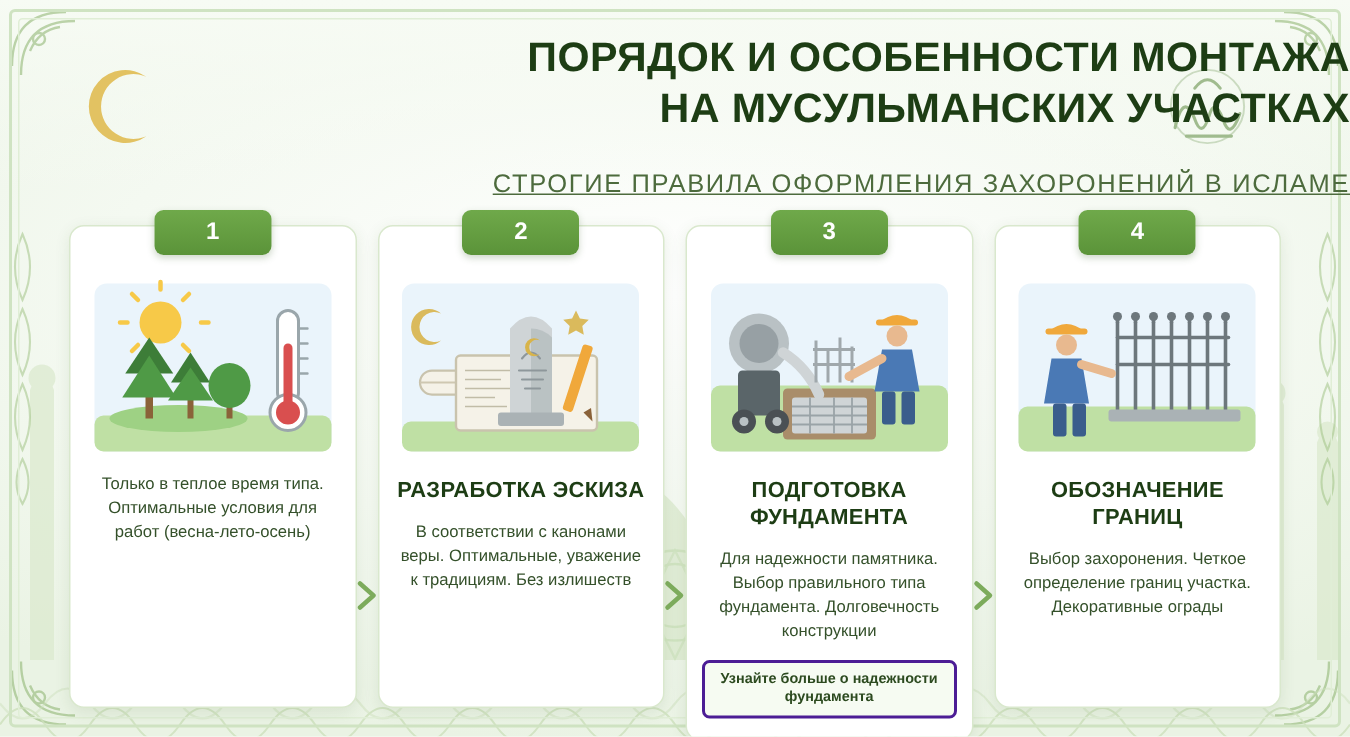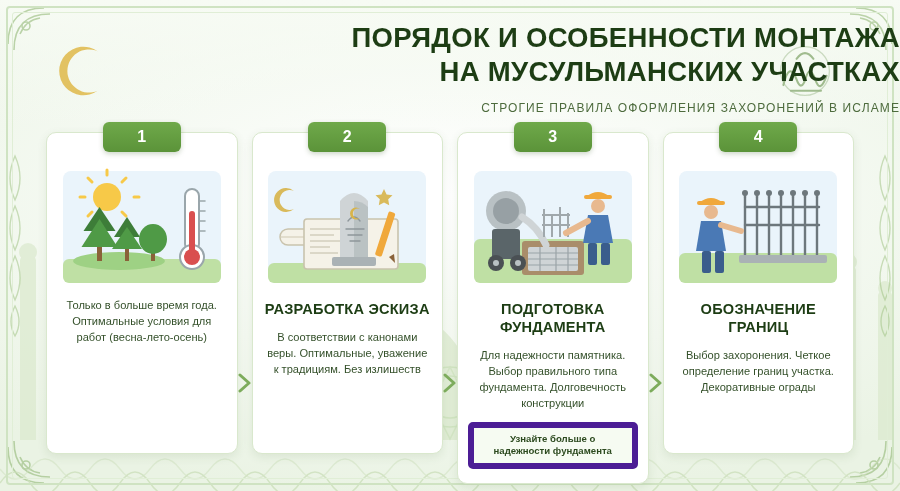--- a/index.html
+++ b/index.html
@@ -126,25 +126,26 @@
   .title {
     font-size: 27.5px;
     font-weight: bold;
     letter-spacing: .3px;
     color: #1d3d14;
     line-height: 1.24;
     text-transform: uppercase;
   }
   .title .line2 { display: block; margin-left: 21px; }
   .subtitle {
-    margin-top: 12px;
-    font-size: 12px;
+    margin-top: 24px;
+    font-size: 17px;
     letter-spacing: 1.1px;
     color: #4d6b3d;
     text-transform: uppercase;
+    text-decoration: underline;
   }
 
   
   .cards {
     position: relative;
     z-index: 3;
     margin-top: 17px;
     padding: 0 46px;
     display: flex;
     justify-content: space-between;
@@ -205,21 +206,21 @@
     margin-top: 11px;
     font-size: 11.1px;
     color: #34502a;
     text-align: center;
     line-height: 1.44;
     padding: 0 4px;
   }
 
   .more-btn {
     margin-top: 10px;
-    border: 6px solid #4c1d95;
+    border: 2px solid #4c1d95;
     border-radius: 5px;
     background: #f6fbf2;
     color: #2c4a1f;
     font-size: 9.6px;
     font-weight: bold;
     line-height: 1.3;
     padding: 5px 8px;
     text-align: center;
     cursor: pointer;
   }
@@ -396,21 +397,21 @@
         <g>
           <rect x="126" y="22" width="14" height="62" rx="7" fill="#ffffff" stroke="#9aa6ab" stroke-width="2"></rect>
           <circle cx="133" cy="90" r="12" fill="#ffffff" stroke="#9aa6ab" stroke-width="2"></circle>
           <circle cx="133" cy="90" r="8" class="red"></circle>
           <rect x="130" y="44" width="6" height="44" rx="3" class="red"></rect>
           <g stroke="#9aa6ab" stroke-width="1.6" stroke-linecap="round">
             <path d="M141 34 h5M141 44 h5M141 54 h5M141 64 h5"></path>
           </g>
         </g>
       </svg>
-      <p class="card-text">Только в больше время года. Оптимальные условия для работ (весна-лето-осень)</p>
+      <p class="card-text">Только в теплое время типа. Оптимальные условия для работ (весна-лето-осень)</p>
     </section>
 
     <svg class="arrow" viewBox="0 0 14 20">
       <path d="M2 2 L11 10 L2 18" fill="none" stroke="currentColor" stroke-width="3" stroke-linecap="round" stroke-linejoin="round"></path>
     </svg>
 
     <section class="card">
       <div class="badge">2</div>
       <svg class="illus" viewBox="0 0 166 120">
         <rect x="4" y="4" width="158" height="112" rx="8" class="sky"></rect>

